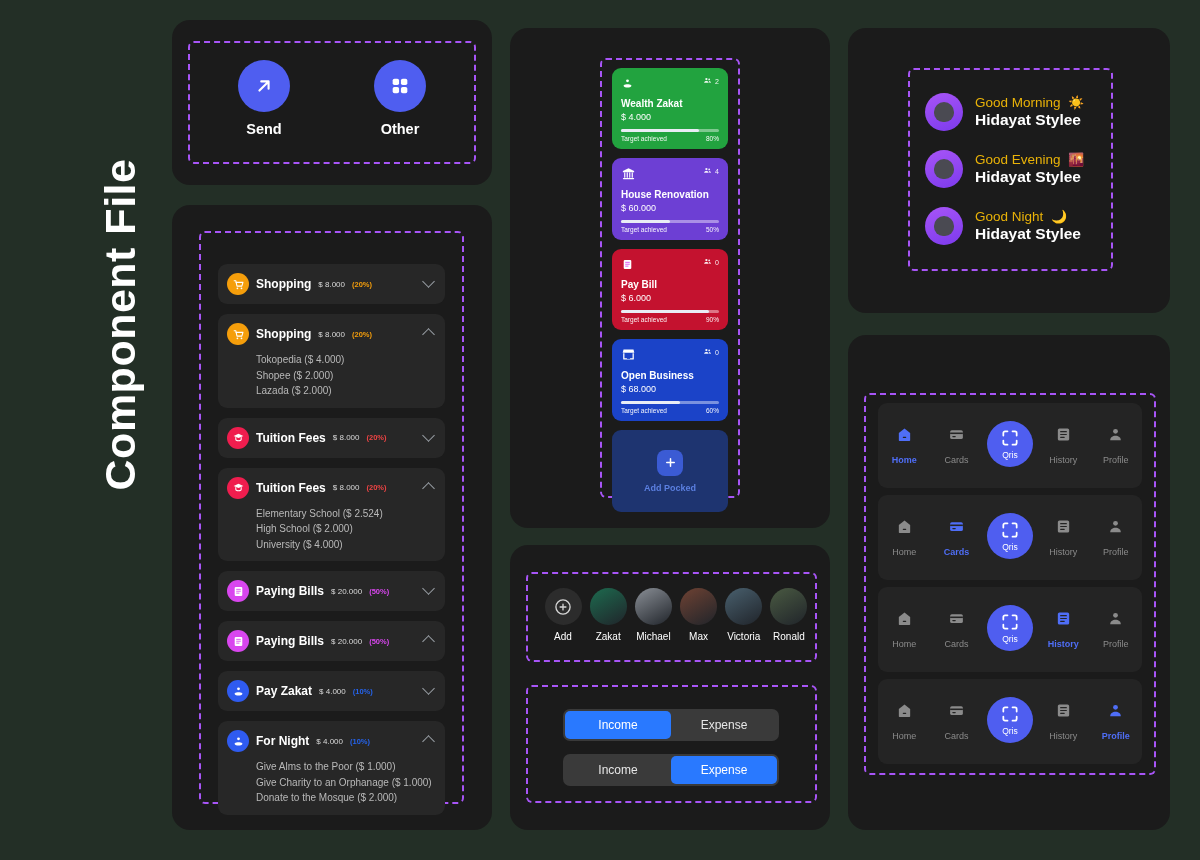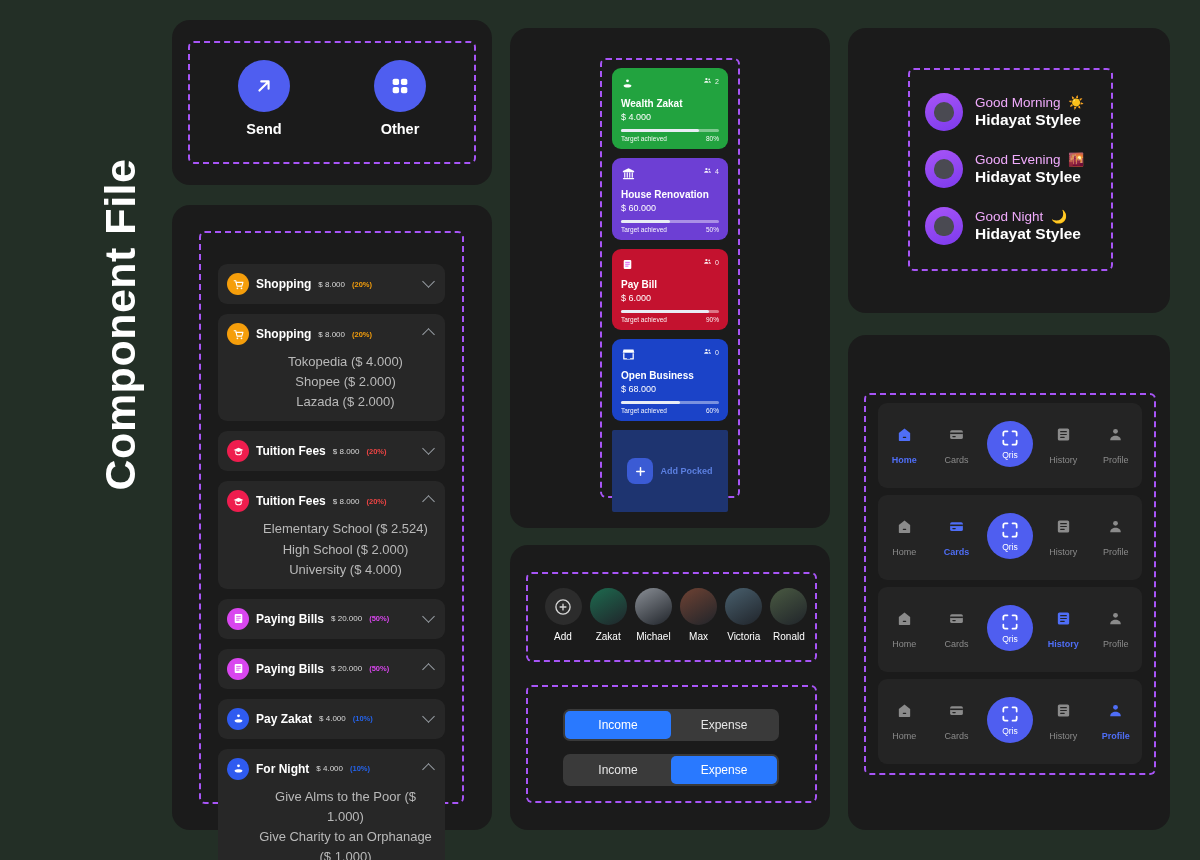--- a/index.html
+++ b/index.html
@@ -54,40 +54,40 @@
   .acc-amt  { color: #d8d8d8; font-size: 8px; }
   .acc-pct  { font-size: 7.5px; font-weight: 700; }
   .chev {
     position: absolute; right: 12px; top: 13px;
     width: 9px; height: 9px; border-left: 1.6px solid #9aa0a6;
     border-bottom: 1.6px solid #9aa0a6;
   }
   .chev.down { transform: rotate(-45deg); }
   .chev.up   { transform: rotate(135deg); top: 16px; }
   .acc-items { margin: 7px 0 0 29px; }
-  .acc-items li { list-style: none; color: #b9b9b9; font-size: 13px; line-height: 1.55; text-align: center; }
+  .acc-items li { list-style: none; color: #b9b9b9; font-size: 10px; line-height: 1.55; }
 
   
   #p-pockets { left: 510px; top: 28px; width: 320px; height: 500px; }
   #d-pockets { left: 600px; top: 58px; width: 140px; height: 440px; }
   .pockets { position: absolute; left: 612px; top: 68px; width: 116px; }
   .pocket {
     border-radius: 9px; padding: 8px 9px 7px; margin-bottom: 9px;
     position: relative; color: #fff;
   }
   .pk-top { display: flex; justify-content: space-between; align-items: flex-start; }
   .pk-mem { display: flex; align-items: center; gap: 3px; font-size: 7px; opacity: .92; }
   .pk-title { font-size: 10px; font-weight: 700; margin-top: 4px; }
   .pk-amt { font-size: 9px; margin-top: 3px; }
   .pk-bar { height: 3px; border-radius: 2px; background: rgba(255,255,255,.42); margin-top: 7px; }
   .pk-fill { height: 100%; border-radius: 2px; background: #e9edf5; }
   .pk-foot { display: flex; justify-content: space-between; font-size: 6.5px; margin-top: 3px; opacity: .95; }
   .pk-add {
-    background: #1e3470; border-radius: 2px; height: 82px;
-    display: flex; flex-direction: row; align-items: center; justify-content: center; gap: 7px;
+    background: #1e3470; border-radius: 9px; height: 82px;
+    display: flex; flex-direction: column; align-items: center; justify-content: center; gap: 7px;
   }
   .pk-add .sq {
     width: 26px; height: 26px; border-radius: 8px; background: #3b5bd4;
     display: flex; align-items: center; justify-content: center;
   }
   .pk-add .t { color: #5b7fe0; font-size: 9px; font-weight: 700; }
 
   
   #p-contacts { left: 510px; top: 545px; width: 320px; height: 285px; }
   #d-contacts { left: 526px; top: 572px; width: 291px; height: 90px; }
@@ -108,21 +108,21 @@
   
   #p-greet { left: 848px; top: 28px; width: 322px; height: 285px; }
   #d-greet { left: 908px; top: 68px; width: 205px; height: 203px; }
   .greets { position: absolute; left: 925px; top: 93px; width: 175px; }
   .greet { display: flex; align-items: center; gap: 12px; margin-bottom: 19px; }
   .greet .av { width: 38px; height: 38px; border-radius: 50%;
     background: linear-gradient(160deg,#a855f7,#7c3aed); position: relative; overflow: hidden; flex: 0 0 38px; }
   .greet .av::after { content: ""; position: absolute; left: 9px; top: 9px;
     width: 20px; height: 20px; border-radius: 50% 50% 45% 45%; background: #4a4a52; }
   .g-top { display: flex; align-items: center; gap: 8px; }
-  .g-sub { color: #f0abfc; font-size: 13.5px; }
+  .g-sub { color: #eab308; font-size: 13.5px; }
   .g-name { color: #fff; font-size: 15.5px; font-weight: 700; margin-top: 1px; }
   .g-emoji { font-size: 13px; }
 
   
   #p-navs { left: 848px; top: 335px; width: 322px; height: 495px; }
   #d-navs { left: 864px; top: 393px; width: 292px; height: 382px; }
   .navs { position: absolute; left: 878px; top: 403px; width: 264px; }
   .nav {
     background: #242424; border-radius: 9px; height: 85px;
     display: flex; align-items: center; justify-content: space-around;

